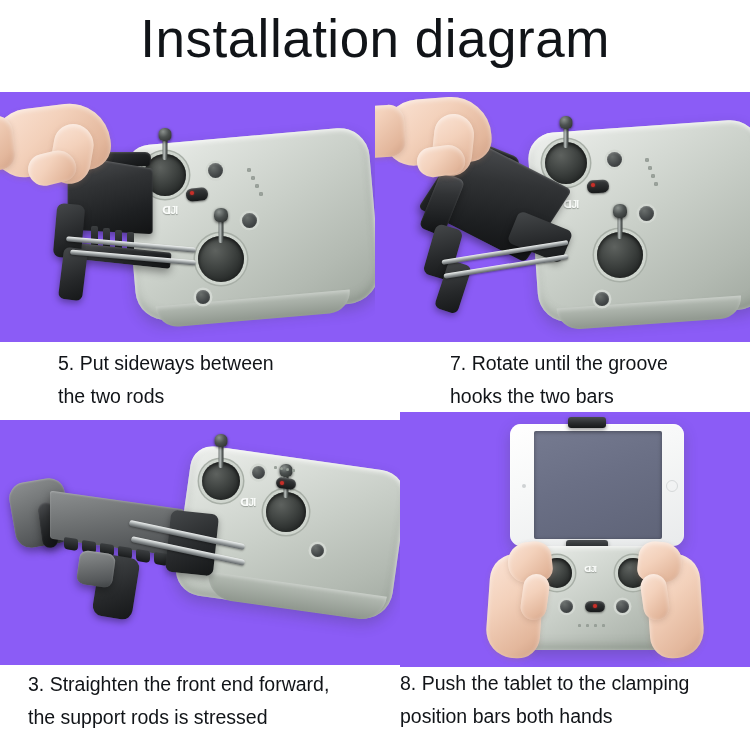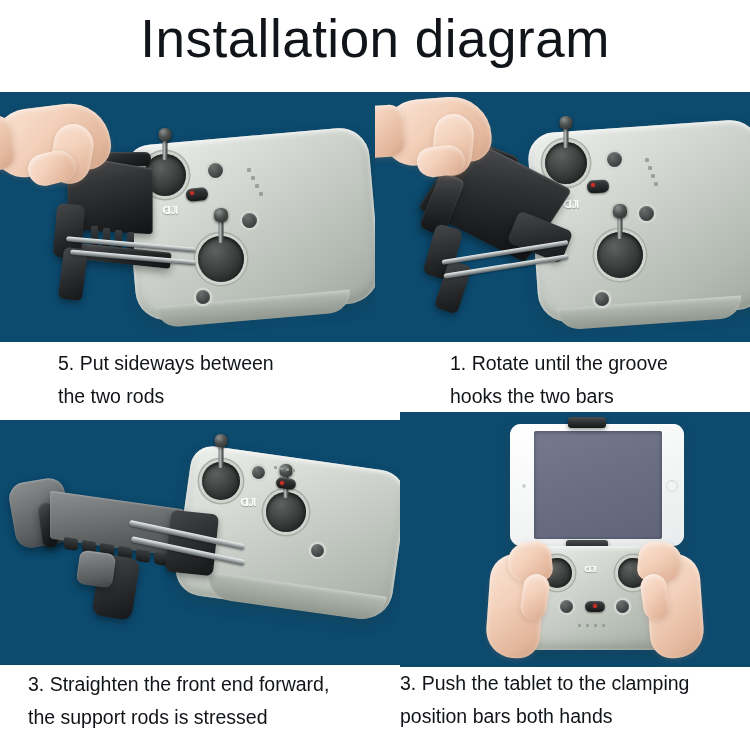--- a/index.html
+++ b/index.html
@@ -20,21 +20,21 @@
     font-size:53px;
     font-weight:300;
     letter-spacing:.5px;
     color:#111418;
     line-height:62px;
     white-space:nowrap;
   }
 
   
   .cell{position:absolute;}
-  .photo{position:absolute;overflow:hidden;background:#0c4a6e;}
+  .photo{position:absolute;overflow:hidden;background:#8b5cf6;}
   .caption{
     position:absolute;
     font-size:19.5px;
     color:#111418;
     line-height:33px;
     font-weight:400;
     white-space:pre;
   }
 
   
@@ -263,21 +263,21 @@
       <div class="rod" style="left:68px;top:172px;width:126px;height:5px;transform:rotate(-9deg);"></div>
 
       <div class="hand" style="left:8px;top:0px;width:140px;height:110px;">
         <div class="finger" style="left:0;top:6px;width:108px;height:66px;border-radius:44px 50px 28px 38px;transform:rotate(-4deg);"></div>
         <div class="finger" style="left:50px;top:22px;width:40px;height:62px;border-radius:20px 22px 22px 20px;transform:rotate(6deg);"></div>
         <div class="finger" style="left:34px;top:54px;width:48px;height:30px;border-radius:20px 24px 18px 22px;transform:rotate(-8deg);"></div>
         <div class="finger" style="left:-44px;top:14px;width:66px;height:52px;border-radius:0 16px 16px 0;transform:rotate(-4deg);"></div>
       </div>
     </div>
 
-    <div class="caption" style="left:75px;top:255px;">1. Rotate until the groove</div>
+    <div class="caption" style="left:75px;top:255px;">7. Rotate until the groove</div>
     <div class="caption" style="left:75px;top:288px;">hooks the two bars</div>
   </div>
 
   <div class="cell" style="left:0;top:420px;width:400px;height:250px;">
     <div class="photo" style="left:0;top:0;width:400px;height:245px;">
 
       <div class="rc" style="left:176px;top:24px;width:230px;height:200px;">
         <div class="rc-body" style="left:6px;top:14px;width:218px;height:150px;transform:rotate(8deg);border-radius:22px 28px 30px 26px;"></div>
         <div class="rc-edge" style="left:30px;top:140px;width:180px;height:26px;transform:rotate(8deg);"></div>
 
@@ -369,17 +369,17 @@
         <div class="finger" style="left:22px;top:8px;width:44px;height:40px;border-radius:20px 16px 12px 18px;transform:rotate(-6deg);"></div>
         <div class="finger" style="left:36px;top:40px;width:26px;height:46px;border-radius:13px;transform:rotate(8deg);"></div>
       </div>
       <div class="hand" style="left:234px;top:122px;width:70px;height:130px;">
         <div class="finger" style="left:14px;top:20px;width:54px;height:104px;border-radius:18px 26px 28px 22px;transform:rotate(-4deg);"></div>
         <div class="finger" style="left:4px;top:8px;width:44px;height:40px;border-radius:16px 20px 18px 12px;transform:rotate(6deg);"></div>
         <div class="finger" style="left:8px;top:40px;width:26px;height:46px;border-radius:13px;transform:rotate(-8deg);"></div>
       </div>
     </div>
 
-    <div class="caption" style="left:0px;top:255px;">3. Push the tablet to the clamping</div>
+    <div class="caption" style="left:0px;top:255px;">8. Push the tablet to the clamping</div>
     <div class="caption" style="left:0px;top:288px;">position bars both hands</div>
   </div>
 
 </div>
 
 </body></html>

